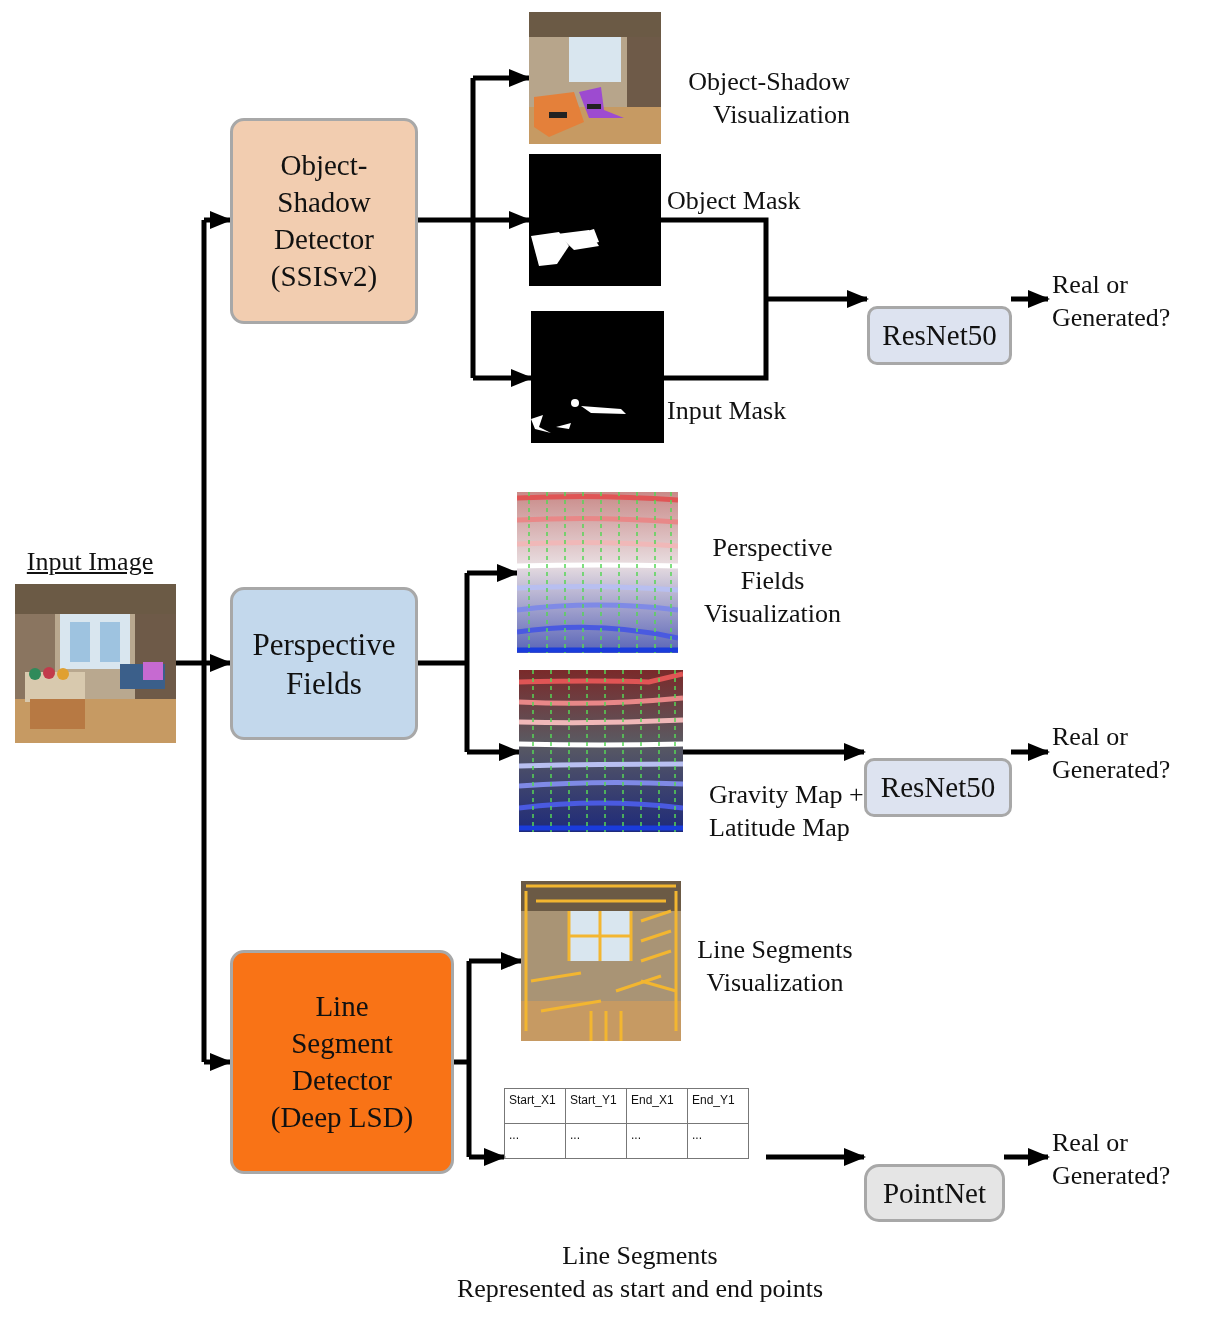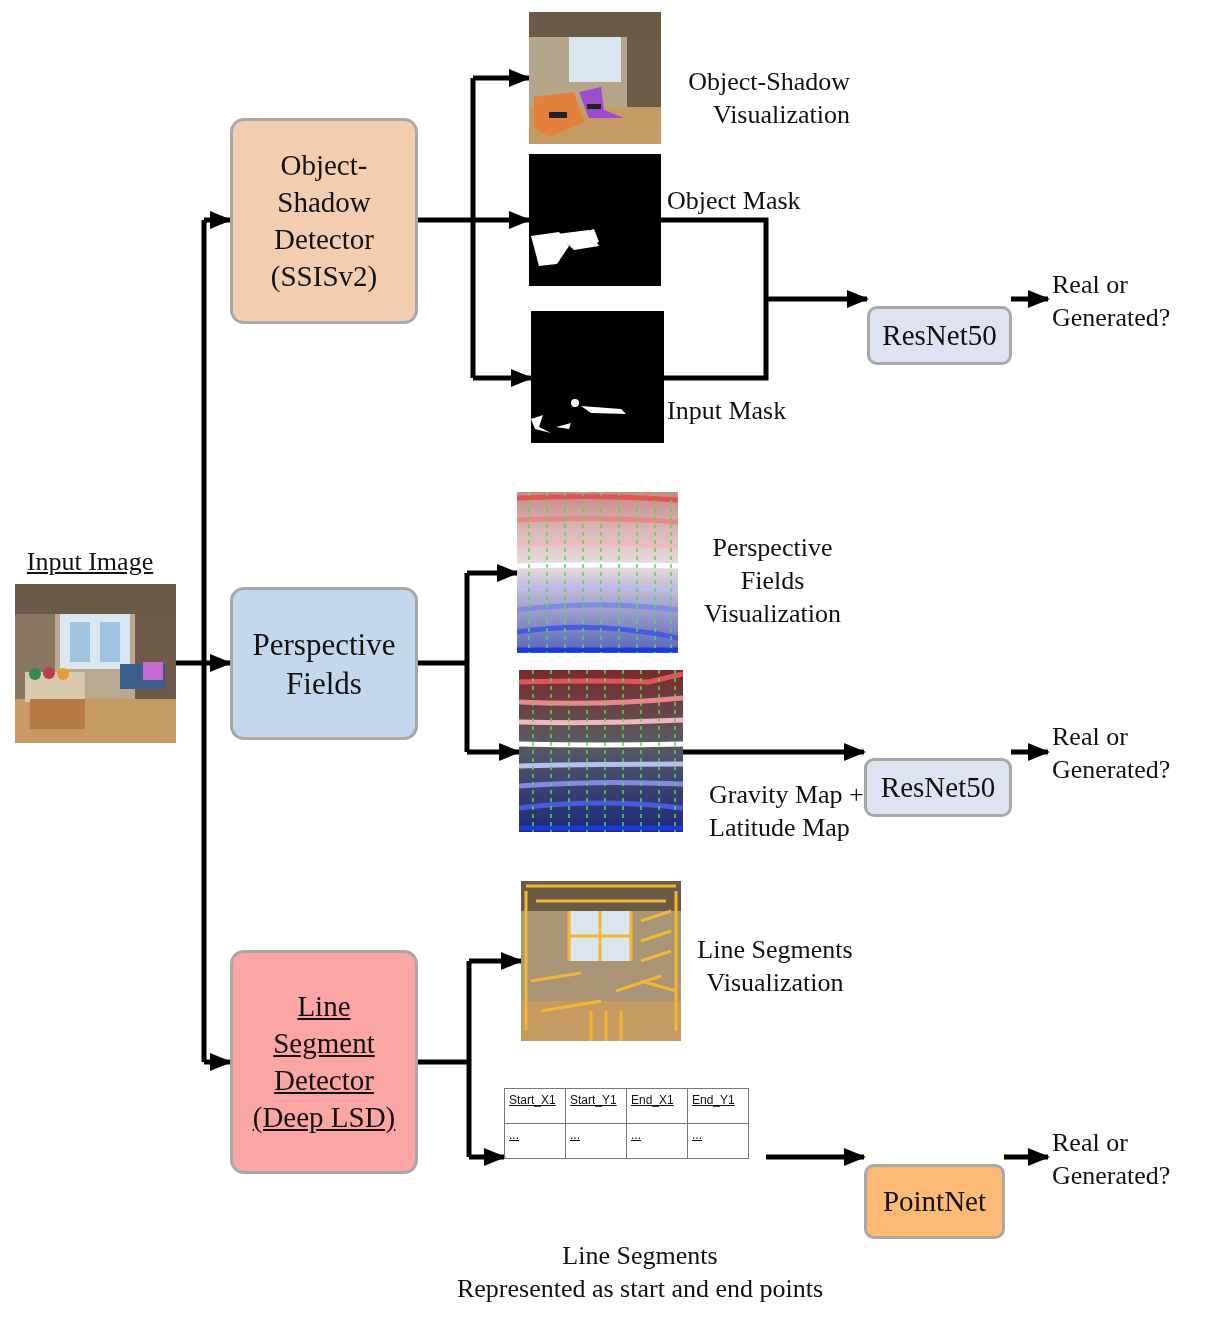--- a/index.html
+++ b/index.html
@@ -10,21 +10,21 @@
          display:flex; align-items:center; justify-content:center; text-align:center;
          font-size:29px; line-height:37px; white-space:pre-line; }
   .sbox { position:absolute; box-sizing:border-box; border:3px solid #a8a8a8; border-radius:10px;
           display:flex; align-items:center; justify-content:center; font-size:29px;margin-top:36px; }
   .lbl { position:absolute; font-size:26px; line-height:33px; white-space:pre-line; }
   .ctr { text-align:center; }
   .thumb { position:absolute; box-sizing:border-box; overflow:hidden; }
   table.seg { position:absolute; border-collapse:collapse;
               font-family:"Liberation Sans","DejaVu Sans",sans-serif; font-size:12px; }
   table.seg td { border:1px solid #777; width:56px; height:30px; padding:0 0 0 4px;
-                 vertical-align:top; padding-top:4px;text-decoration:underline; }
+                 vertical-align:top; padding-top:4px; }
 </style>
 </head>
 <body>
 
 <svg id="wires" viewBox="0 0 1232 1318">
   <defs>
     <marker id="ah" markerWidth="8" markerHeight="8" refX="6" refY="4" orient="auto" markerUnits="userSpaceOnUse">
       <path d="M0,0 L8,4 L0,8 Z" fill="#000"></path>
     </marker>
     <marker id="ahb" markerWidth="22" markerHeight="18" refX="20" refY="9" orient="auto" markerUnits="userSpaceOnUse">
@@ -84,21 +84,21 @@
     <rect x="15" y="115" width="55" height="30" fill="#b77943"></rect>
   </svg>
 </div>
 
 <div class="box" style="left:230px;top:118px;width:188px;height:206px;background:#f2cdb0;">Object-
 Shadow
 Detector
 (SSISv2)</div>
 <div class="box" style="left:230px;top:587px;width:188px;height:153px;background:#c3d8ec;font-size:31px;line-height:39px;">Perspective
 Fields</div>
-<div class="box" style="left:230px;top:950px;width:188px;height:224px;background:#fca5a5;text-decoration:underline;">Line
+<div class="box" style="left:230px;top:950px;width:224px;height:224px;background:#f97316;">Line
 Segment
 Detector
 (Deep LSD)</div>
 
 <div class="thumb" style="left:529px;top:12px;width:132px;height:132px;">
   <svg width="132" height="132" viewBox="0 0 132 132">
     <rect width="132" height="132" fill="#b7a58b"></rect>
     <rect width="132" height="25" fill="#6b5a45"></rect>
     <rect x="40" y="25" width="52" height="45" fill="#d9e6ef"></rect>
     <rect x="98" y="25" width="34" height="80" fill="#6e5a48"></rect>
@@ -255,15 +255,15 @@
     <td>...</td>
     <td>...</td>
     <td>...</td>
     <td>...</td>
   </tr>
 </tbody>
   </table>
 <div class="lbl ctr" style="left:420px;top:1239px;width:440px;">Line Segments
 Represented as start and end points</div>
 
-<div class="sbox" style="left:864px;top:1128px;width:141px;height:75px;background:#fdba74;">PointNet</div>
+<div class="sbox" style="left:864px;top:1128px;width:141px;height:58px;background:#e5e5e5;border-radius:15px;">PointNet</div>
 <div class="lbl" style="left:1052px;top:1126px;">Real or
 Generated?</div>
 
 </body></html>

